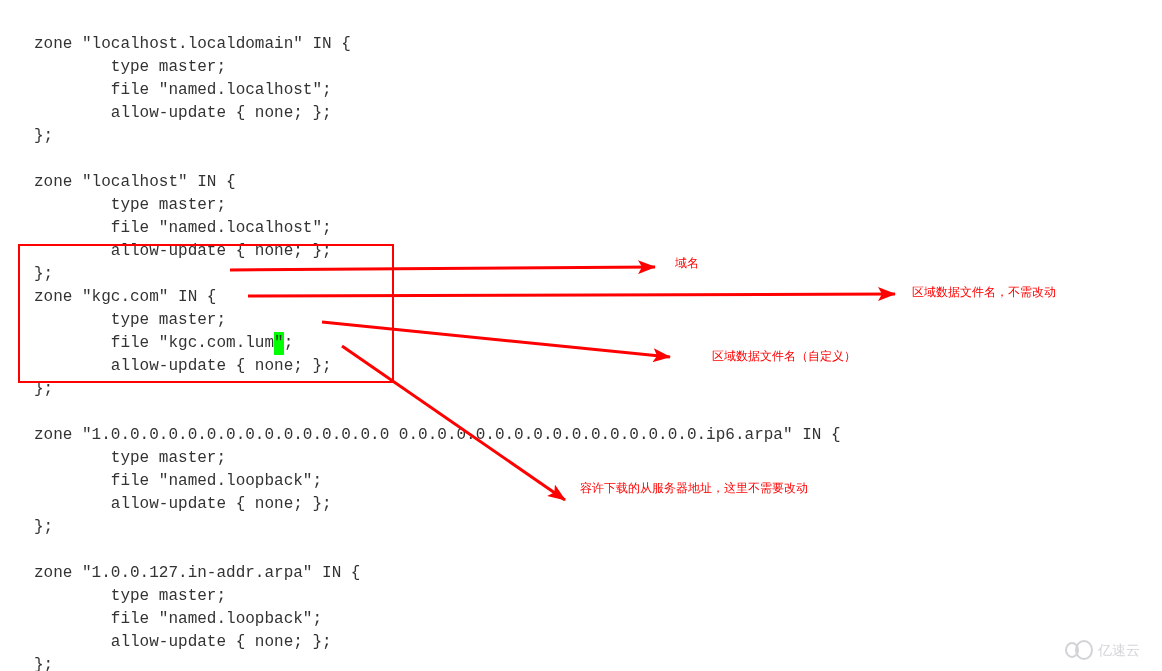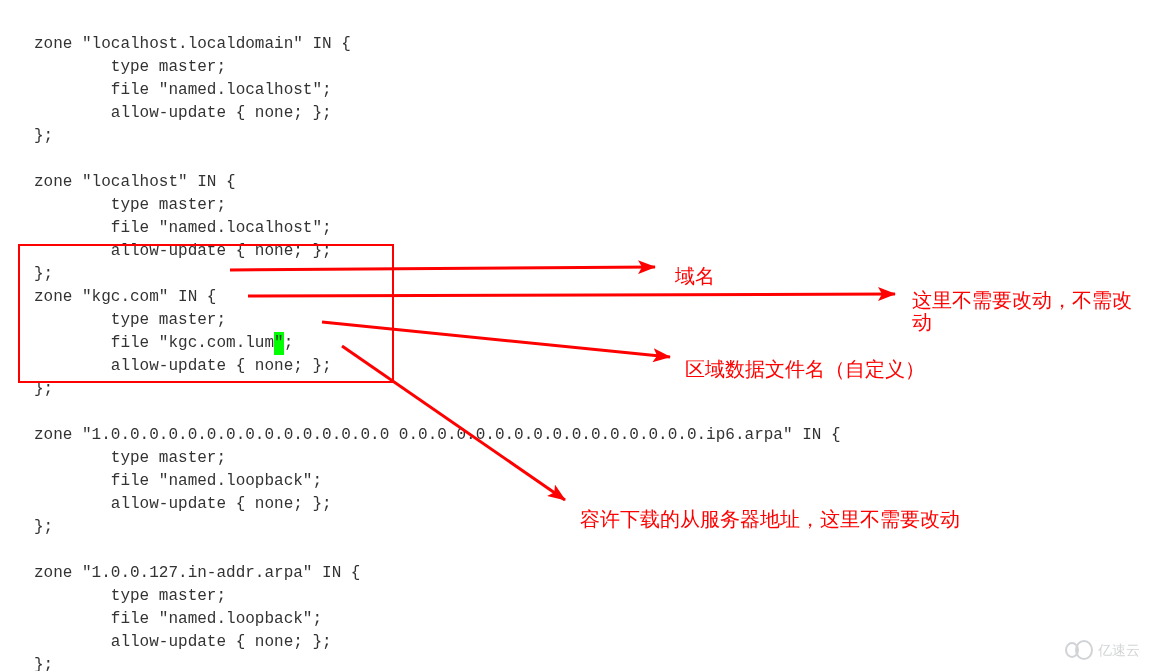--- a/index.html
+++ b/index.html
@@ -1,19 +1,19 @@
 <!DOCTYPE html>
 <html><head>
 <meta charset="utf-8">
 <style>
   html,body{margin:0;padding:0;width:1162px;height:671px;background:#fff;font-family:Consolas,"Courier New",monospace;font-size:16px;color:#333;overflow:hidden;}
   .code-block{position:absolute;left:0;top:0;padding:10px 34px 10px 34px;white-space:pre;line-height:23px;}
   .code-line{height:23px;}
   .highlight-box{position:absolute;border:2px solid #ff0000;pointer-events:none;}
-  .annotation{position:absolute;font-family:"Microsoft YaHei","PingFang SC",sans-serif;font-size:20px;color:#ff0000;white-space:nowrap;margin-top:8px;}
+  .annotation{position:absolute;font-family:"Microsoft YaHei","PingFang SC",sans-serif;font-size:12px;color:#ff0000;white-space:nowrap;}
   .cursor{display:inline-block;background:#00ff00;color:#333;}
   svg.arrows{position:absolute;left:0;top:0;pointer-events:none;}
   .watermark{position:absolute;right:12px;bottom:6px;opacity:.45;}
   .watermark svg{display:block;}
 </style>
 </head>
 <body>
 
 <div class="code-block">
 <span class="code-line">zone "localhost.localdomain" IN {</span>
@@ -58,23 +58,23 @@
   <line x1="230" y1="270" x2="655" y2="267" stroke="#ff0000" stroke-width="3" marker-end="url(#ah)"></line>
 
   <line x1="248" y1="296" x2="895" y2="294" stroke="#ff0000" stroke-width="3" marker-end="url(#ah)"></line>
 
   <line x1="322" y1="322" x2="670" y2="357" stroke="#ff0000" stroke-width="3" marker-end="url(#ah)"></line>
 
   <line x1="342" y1="346" x2="565" y2="500" stroke="#ff0000" stroke-width="3" marker-end="url(#ah)"></line>
 </svg>
 
 <div class="annotation" style="left:675px;top:255px;">域名</div>
-<div class="annotation" style="left:912px;top:281px;max-width:230px;white-space:normal;line-height:22px;"><span>这里不需要改动，不需改动</span></div>
-<div class="annotation" style="left:685px;top:348px;">区域数据文件名（自定义）</div>
-<div class="annotation" style="left:580px;top:498px;">容许下载的从服务器地址，这里不需要改动</div>
+<div class="annotation" style="left:912px;top:281px;max-width:230px;white-space:normal;line-height:22px;"><span>区域数据文件名，不需改动</span></div>
+<div class="annotation" style="left:712px;top:348px;">区域数据文件名（自定义）</div>
+<div class="annotation" style="left:580px;top:480px;">容许下载的从服务器地址，这里不需要改动</div>
 
 <div class="watermark">
   <svg width="88" height="30" viewBox="0 0 88 30">
     <g fill="none" stroke="#9aa0a6" stroke-width="2">
       <ellipse cx="10" cy="15" rx="6" ry="7"></ellipse>
       <ellipse cx="22" cy="15" rx="8" ry="9"></ellipse>
     </g>
     <text x="36" y="20" font-family="Microsoft YaHei,sans-serif" font-size="14" fill="#9aa0a6">亿速云</text>
   </svg>
 </div>

